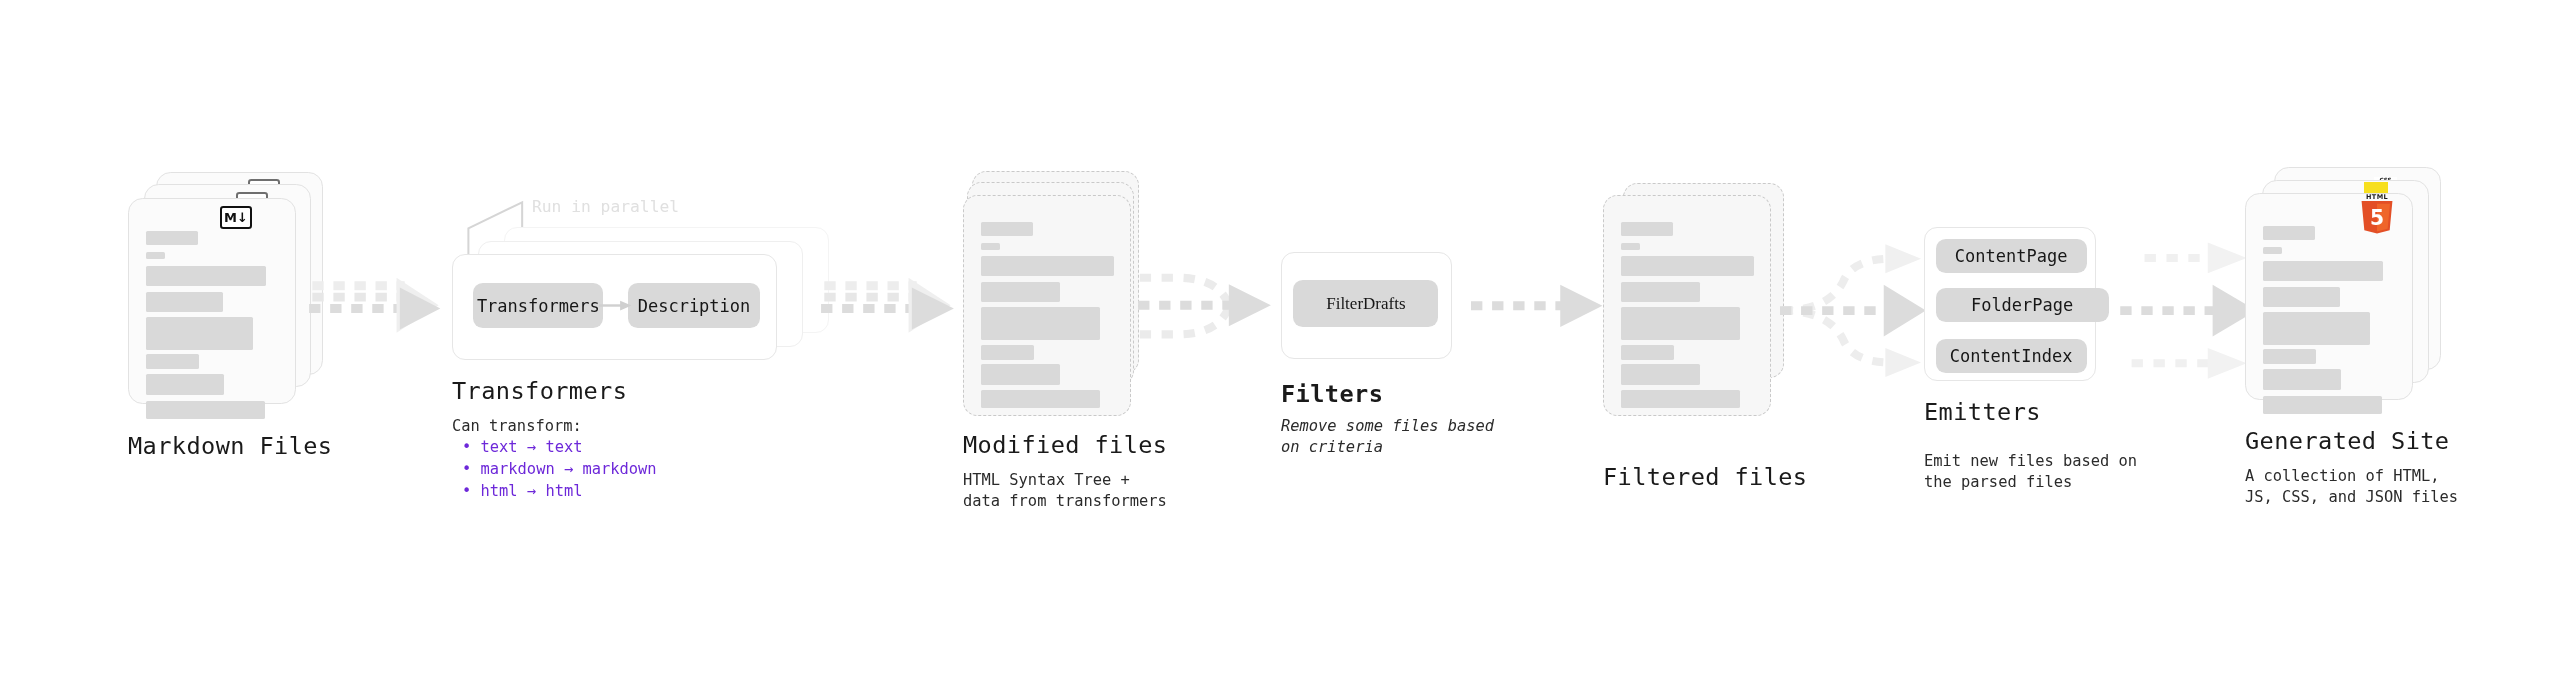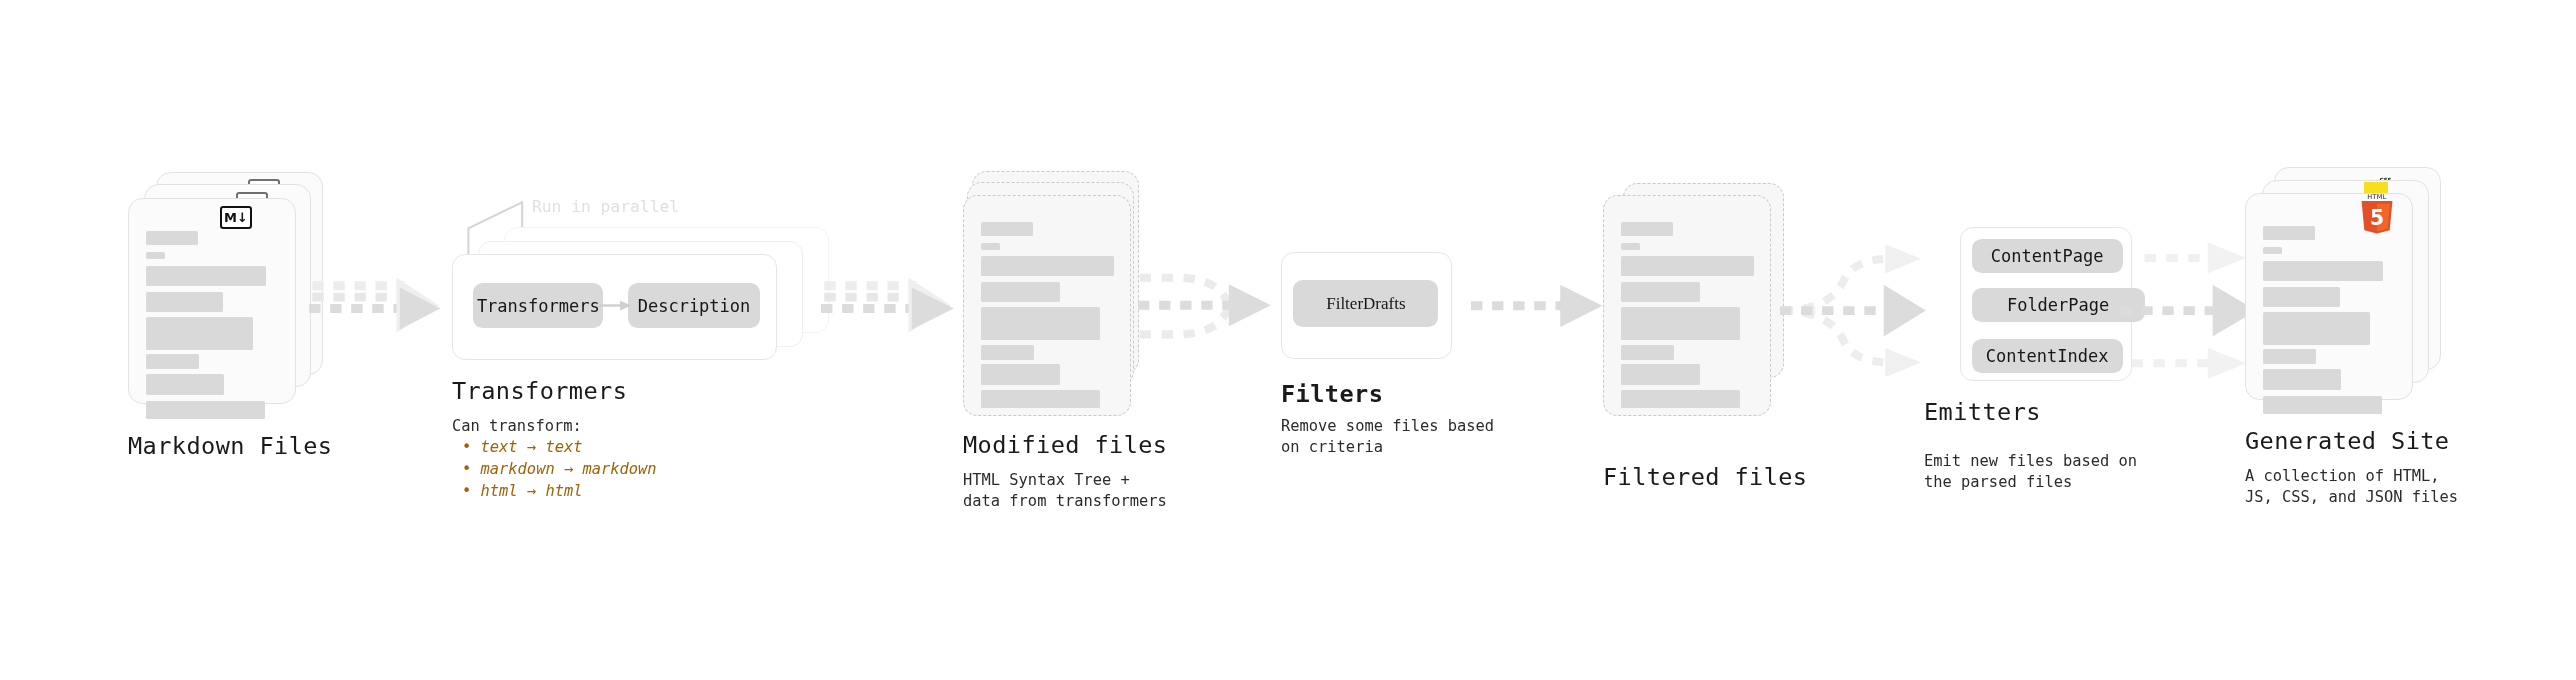--- a/index.html
+++ b/index.html
@@ -37,21 +37,21 @@
   .mdbadge span{font-size:13px;font-weight:bold;line-height:1;color:#111;font-family:"DejaVu Sans","Liberation Sans",sans-serif;}
   .mdbadge.g{border-color:#6f6f6f;}
   .mdbadge.g span{color:#6f6f6f;}
 
   .cssbadge{position:absolute;width:23px;height:10.6px;background:#fff;}
   .cssbadge .t{font-size:5.7px;font-weight:bold;color:#222;text-align:center;line-height:6.5px;font-family:"DejaVu Sans","Liberation Sans",sans-serif;}
   .cssbadge .u{height:3.3px;background:#264de4;}
   .jsbadge{position:absolute;width:24.4px;height:14.6px;background:#f7df1e;}
 
   svg{display:block;overflow:visible;}
-  .bullets{position:absolute;font-size:15.4px;line-height:21px;color:#a16207;white-space:pre;font-style:italic;}
+  .bullets{position:absolute;font-size:15.4px;line-height:21px;color:#6d28d9;white-space:pre;}
 </style>
 </head>
 <body>
 
 <div class="stage">
 
   <div>
 
     <div class="card ghost" style="left:156px;top:172px;width:167px;height:203px;"></div>
     <div class="mdbadge g" style="left:248px;top:179px;">
@@ -178,21 +178,21 @@
       <path d="M0 46 H 120"></path>
     </g>
     <polygon points="112,20 164,46 112,72" fill="#dcdcdc"></polygon>
   </svg>
 
   <div>
     <div class="group" style="left:1281px;top:252px;width:171px;height:107px;font-family:Liberation Serif, serif;">
       <div class="pill" style="left:11.4px;top:27px;width:145px;height:47px;">FilterDrafts</div>
     </div>
     <div class="title" style="left:1281px;top:380px;font-weight:bold;">Filters</div>
-    <div class="caption" style="left:1281px;top:416px;">Remove some files based
+    <div class="caption" style="left:1281px;top:416px;font-style:italic;">Remove some files based
 on criteria</div>
   </div>
 
   <svg class="miniarrow" style="left:1471px;top:291px;" width="142" height="41" viewBox="0 0 175 50">
     <g stroke="#dcdcdc" stroke-width="11" stroke-dasharray="14 12" fill="none">
       <path d="M0 18 H 118"></path>
     </g>
     <polygon points="110,-8 162,18 110,44" fill="#dcdcdc"></polygon>
   </svg>
 
@@ -220,21 +220,21 @@
     </g>
     <g stroke="#dcdcdc" stroke-width="11" stroke-dasharray="14 12" fill="none">
       <path d="M0 92 H 140"></path>
     </g>
     <polygon points="130,10 174,28 130,46" fill="#f0f0f0"></polygon>
     <polygon points="128,60 180,92 128,124" fill="#dcdcdc"></polygon>
     <polygon points="130,138 174,156 130,174" fill="#f0f0f0"></polygon>
   </svg>
 
   <div>
-    <div class="group" style="left:1924px;top:227px;width:172px;height:154px;margin-left:36px;">
+    <div class="group" style="left:1924px;top:227px;width:172px;height:154px;">
       <div class="pill" style="left:10.6px;top:10.6px;width:151px;height:34px;">ContentPage</div>
       <div class="pill" style="left:10.6px;top:60px;width:173px;height:34px;">FolderPage</div>
       <div class="pill" style="left:10.6px;top:111px;width:151px;height:34px;">ContentIndex</div>
     </div>
     <div class="title" style="left:1924px;top:398px;">Emitters</div>
     <div class="caption" style="left:1924px;top:437px;margin-top:14px;">Emit new files based on
 the parsed files</div>
   </div>
 
   <svg class="miniarrow" style="left:2117px;top:236px;" width="154" height="146" viewBox="0 0 190 180">
@@ -267,21 +267,21 @@
       <div class="bar" style="left:17px;top:53px;width:18.7px;height:6.5px;"></div>
       <div class="bar" style="left:17px;top:67px;width:120px;height:20.3px;"></div>
       <div class="bar" style="left:17px;top:93px;width:77px;height:20.3px;"></div>
       <div class="bar" style="left:17px;top:118px;width:107px;height:32.5px;"></div>
       <div class="bar" style="left:17px;top:155px;width:53px;height:14.6px;"></div>
       <div class="bar" style="left:17px;top:175px;width:78px;height:21px;"></div>
       <div class="bar" style="left:17px;top:202px;width:119px;height:18px;"></div>
     </div>
 
     <div style="position:absolute;left:2359px;top:193px;width:36px;height:41px;">
-      <div style="font-family:'DejaVu Sans','Liberation Sans',sans-serif;font-size:6.5px;font-weight:normal;color:#1a1a1a;text-align:center;line-height:8.1px;letter-spacing:0.4px;">HTML</div>
+      <div style="font-family:'DejaVu Sans','Liberation Sans',sans-serif;font-size:6.5px;font-weight:bold;color:#1a1a1a;text-align:center;line-height:8.1px;letter-spacing:0.4px;">HTML</div>
       <svg width="36" height="32.5" viewBox="0 0 44 40">
         <polygon points="3,0 41,0 37.6,36 22,40 6.4,36" fill="#e34f26"></polygon>
         <polygon points="22,3.5 38,3.5 35.1,34 22,37.6" fill="#ef652a"></polygon>
         <text x="22" y="30" text-anchor="middle" font-family="'DejaVu Sans','Liberation Sans',sans-serif" font-size="25" font-weight="bold" fill="#ffffff">5</text>
       </svg>
     </div>
 
     <div class="title" style="left:2245px;top:427px;">Generated Site</div>
     <div class="caption" style="left:2245px;top:466px;">A collection of HTML,
 JS, CSS, and JSON files</div>

